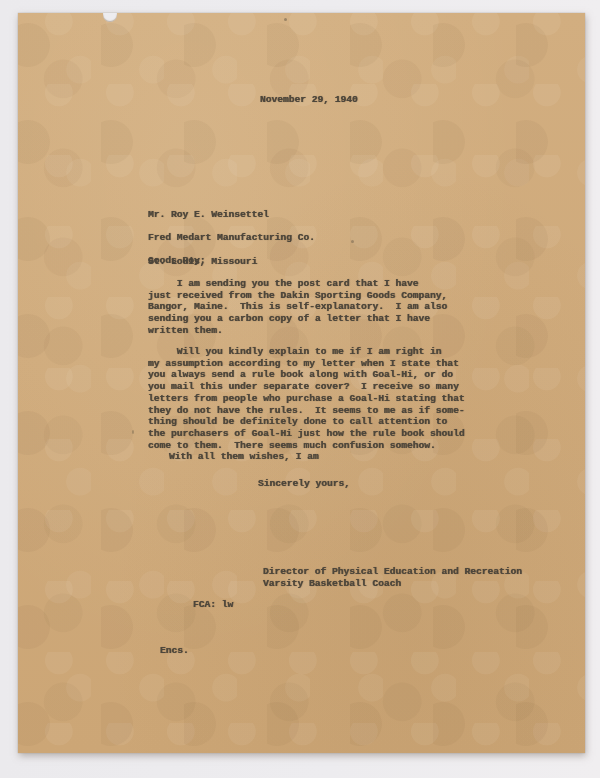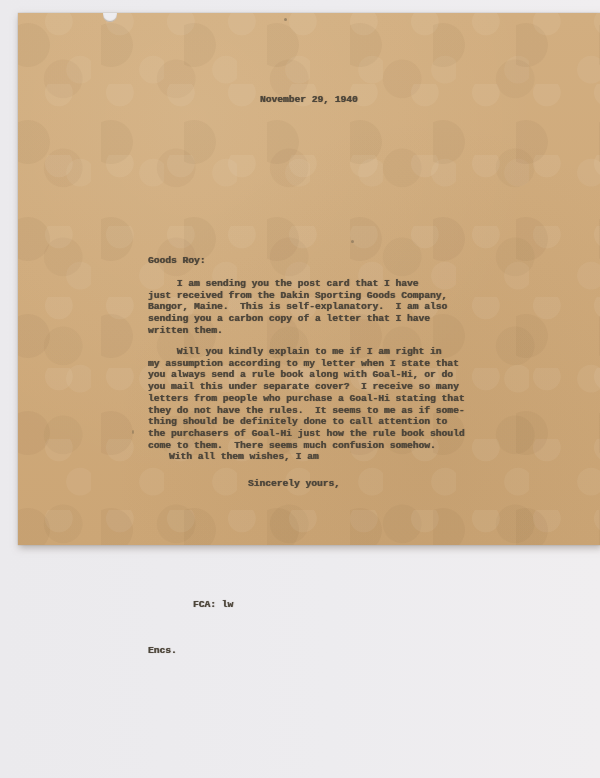--- a/index.html
+++ b/index.html
@@ -15,27 +15,26 @@
     position: relative;
     width: 600px;
     height: 778px;
     background: linear-gradient(90deg, #ebeaed 0%, #edecef 55%, #f0eef0 100%);
   }
   .paper {
     position: absolute;
     left: 18px;
     top: 13px;
     width: 567px;
-    height: 532px;
+    height: 740px;
     background:
       radial-gradient(ellipse at 30% 20%, rgba(255,244,220,0.10), rgba(0,0,0,0) 60%),
       radial-gradient(ellipse at 70% 85%, rgba(120,85,45,0.08), rgba(0,0,0,0) 55%),
       linear-gradient(180deg, #d2ae80 0%, #cfaa7b 45%, #cca676 100%);
     box-shadow: 1px 3px 7px rgba(130,120,112,0.5), 0 0 1px rgba(120,110,100,0.6);
-    padding-left: 16px;
   }
   
   .paper::after {
     content: "";
     position: absolute;
     inset: 0;
     pointer-events: none;
     background-image:
       radial-gradient(circle at 12% 33%, rgba(90,60,30,0.05) 0 22%, rgba(0,0,0,0) 23%),
       radial-gradient(circle at 67% 12%, rgba(255,255,255,0.06) 0 18%, rgba(0,0,0,0) 19%),
@@ -80,20 +79,23 @@
 <div class="scan-bg">
   <div class="paper">
 
     <div class="notch"></div>
     <div class="speck" style="left:266px; top:5px; width:3px; height:3px; opacity:.55;"></div>
     <div class="speck" style="left:333px; top:227px; width:3px; height:3px; opacity:.5;"></div>
     <div class="speck" style="left:114px; top:417px; width:2px; height:4px; opacity:.45;"></div>
 
     <div class="tw" style="left:242px; top:81px;">November 29, 1940</div>
 
+    <div class="tw" style="left:130px; top:196px;"><span>Mr. Roy E. Weinsettel</span><br>
+<span>Fred Medart Manufacturing Co.</span><br>
+<span>St. Louis, Missouri</span></div>
 
     <div class="tw" style="left:130px; top:242px;">Goods Roy:</div>
 
     <div class="tw" style="left:130px; top:333px;">     Will you kindly explain to me if I am right in
 my assumption according to my letter when I state that
 you always send a rule book along with Goal-Hi, or do
 you mail this under separate cover?  I receive so many
 letters from people who purchase a Goal-Hi stating that
 they do not have the rules.  It seems to me as if some-
 thing should be definitely done to call attention to
@@ -101,21 +103,23 @@
 come to them.  There seems much confusion somehow.</div>
 
     <div class="tw" style="left:130px; top:265px;">     I am sending you the post card that I have
 just received from the Dakin Sporting Goods Company,
 Bangor, Maine.  This is self-explanatory.  I am also
 sending you a carbon copy of a letter that I have
 written them.</div>
 
     <div class="tw" style="left:151px; top:438px;">With all them wishes, I am</div>
 
-    <div class="tw" style="left:230px; top:465px;">Sincerely yours,</div>
+    <div class="tw" style="left:240px; top:465px;">Sincerely yours,</div>
 
+    <div class="tw" style="left:245px; top:553px;">Director of Physical Education and Recreation
+Varsity Basketball Coach</div>
 
     <div class="tw" style="left:127px; top:586px;margin-left:48px;">FCA: lw</div>
 
-    <div class="tw" style="left:130px; top:632px;">Encs.</div>
+    <div class="tw" style="left:142px; top:632px;">Encs.</div>
 
   </div>
 </div>
 
 </body></html>

